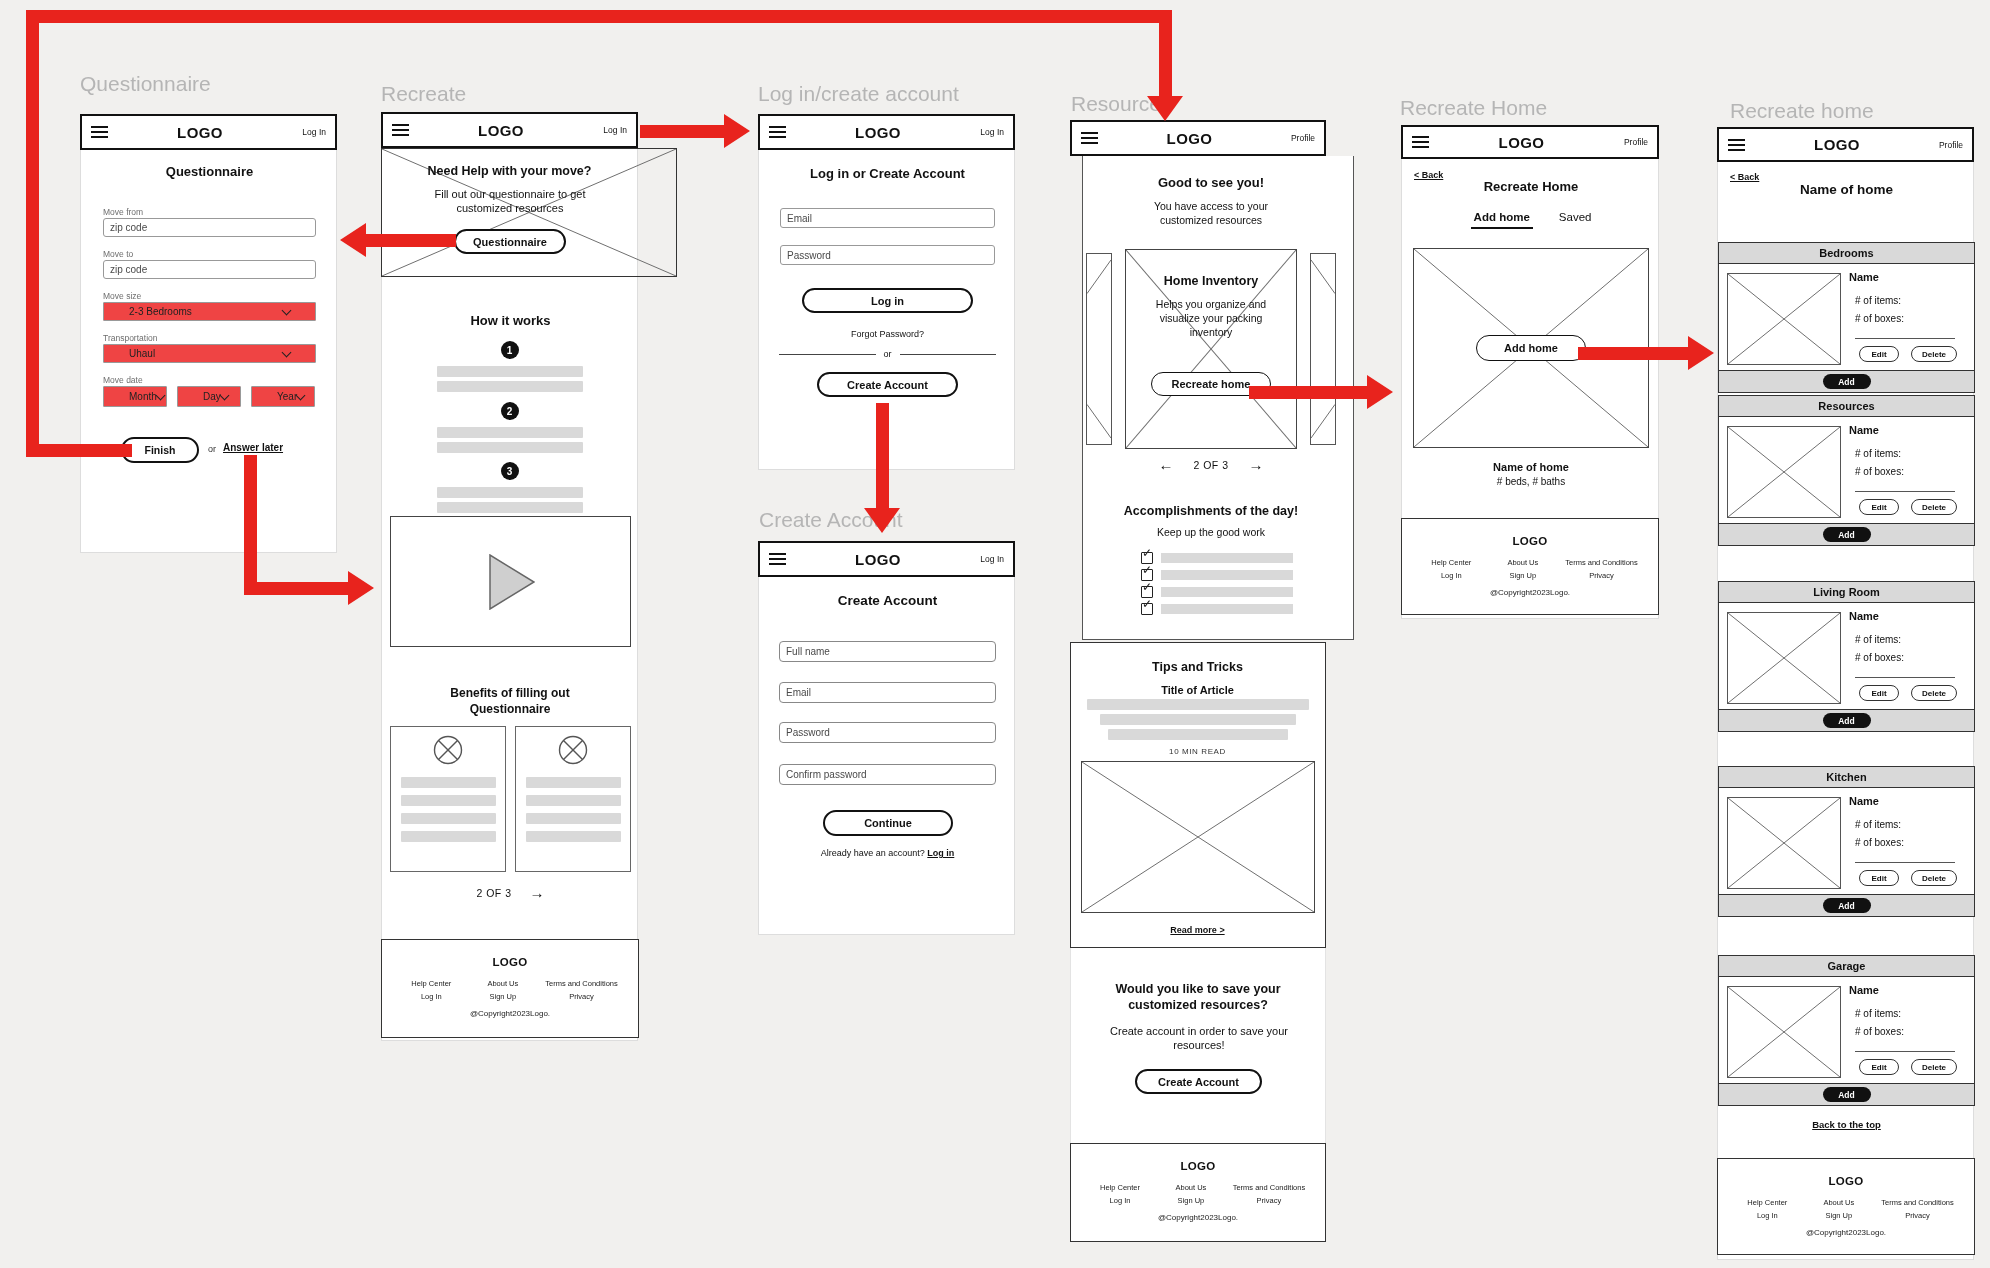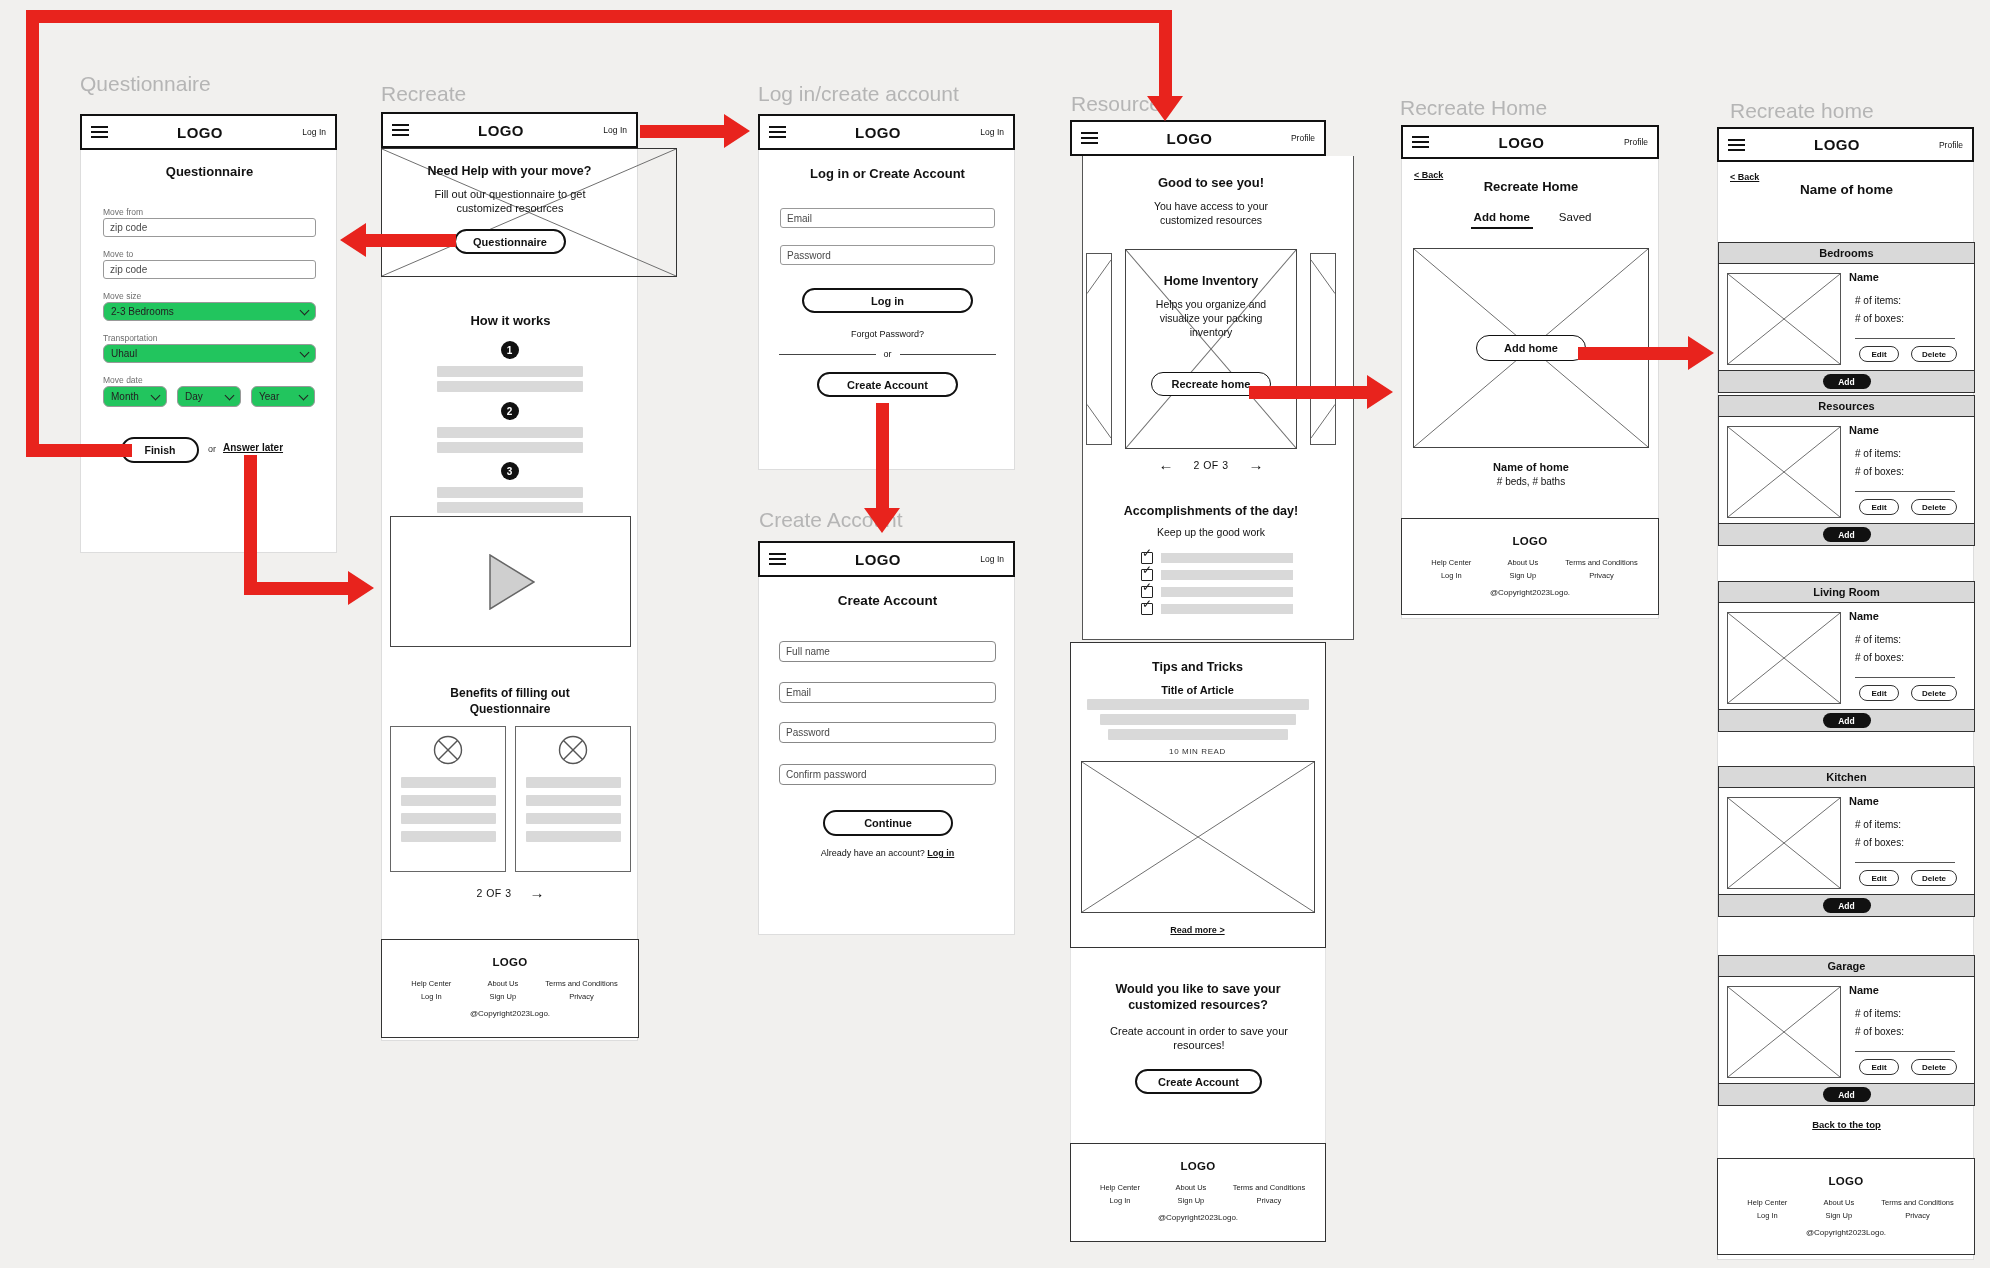--- a/index.html
+++ b/index.html
@@ -19,22 +19,22 @@
   .ctr{text-align:center;}
   .bold{font-weight:bold;}
   .abs{position:absolute;}
   .bar{position:absolute;background:#d9d9d9;border-radius:1px;}
   .pill{position:absolute;background:#fff;border:2px solid #111;border-radius:999px;box-sizing:border-box;
         display:flex;align-items:center;justify-content:center;font-weight:bold;}
   .inp{position:absolute;border:1px solid #999;border-radius:3px;background:#fff;box-sizing:border-box;
        font-family:"Liberation Sans",sans-serif;font-size:10px;color:#333;padding:0 6px;outline:none;}
   .inp::placeholder{color:#4a4a4a;opacity:1;}
   .flabel{position:absolute;font-size:8.5px;color:#6e6e6e;}
-  .selbox{position:absolute;border:1px solid #999;border-radius:6px;background:#22c55e;box-sizing:border-box;
-          display:flex;align-items:center;justify-content:space-between;padding:0 7px;font-size:10px;color:#222;}
+  .selbox{position:absolute;border:1px solid #999;border-radius:1px;background:#ef4444;box-sizing:border-box;
+          display:flex;align-items:center;justify-content:space-between;padding:0 25px;font-size:10px;color:#222;}
   .chev{width:6px;height:6px;border-right:1.6px solid #222;border-bottom:1.6px solid #222;
         transform:rotate(45deg);margin-top:-3px;flex:none;}
   .link{text-decoration:underline;}
   .xsvg{position:absolute;left:0;top:0;width:100%;height:100%;}
   .xsvg line{stroke:#6f6f6f;stroke-width:1;}
   .phbox{position:absolute;border:1px solid #444;background:#fff;box-sizing:border-box;}
   .stepc{position:absolute;left:50%;transform:translateX(-50%);width:18px;height:18px;border-radius:50%;
          background:#111;color:#fff;font-size:10px;font-weight:bold;display:flex;align-items:center;justify-content:center;}
   .cxicon{position:absolute;left:50%;transform:translateX(-50%);}
   .cxicon circle{fill:none;stroke:#555;stroke-width:1.4;}

